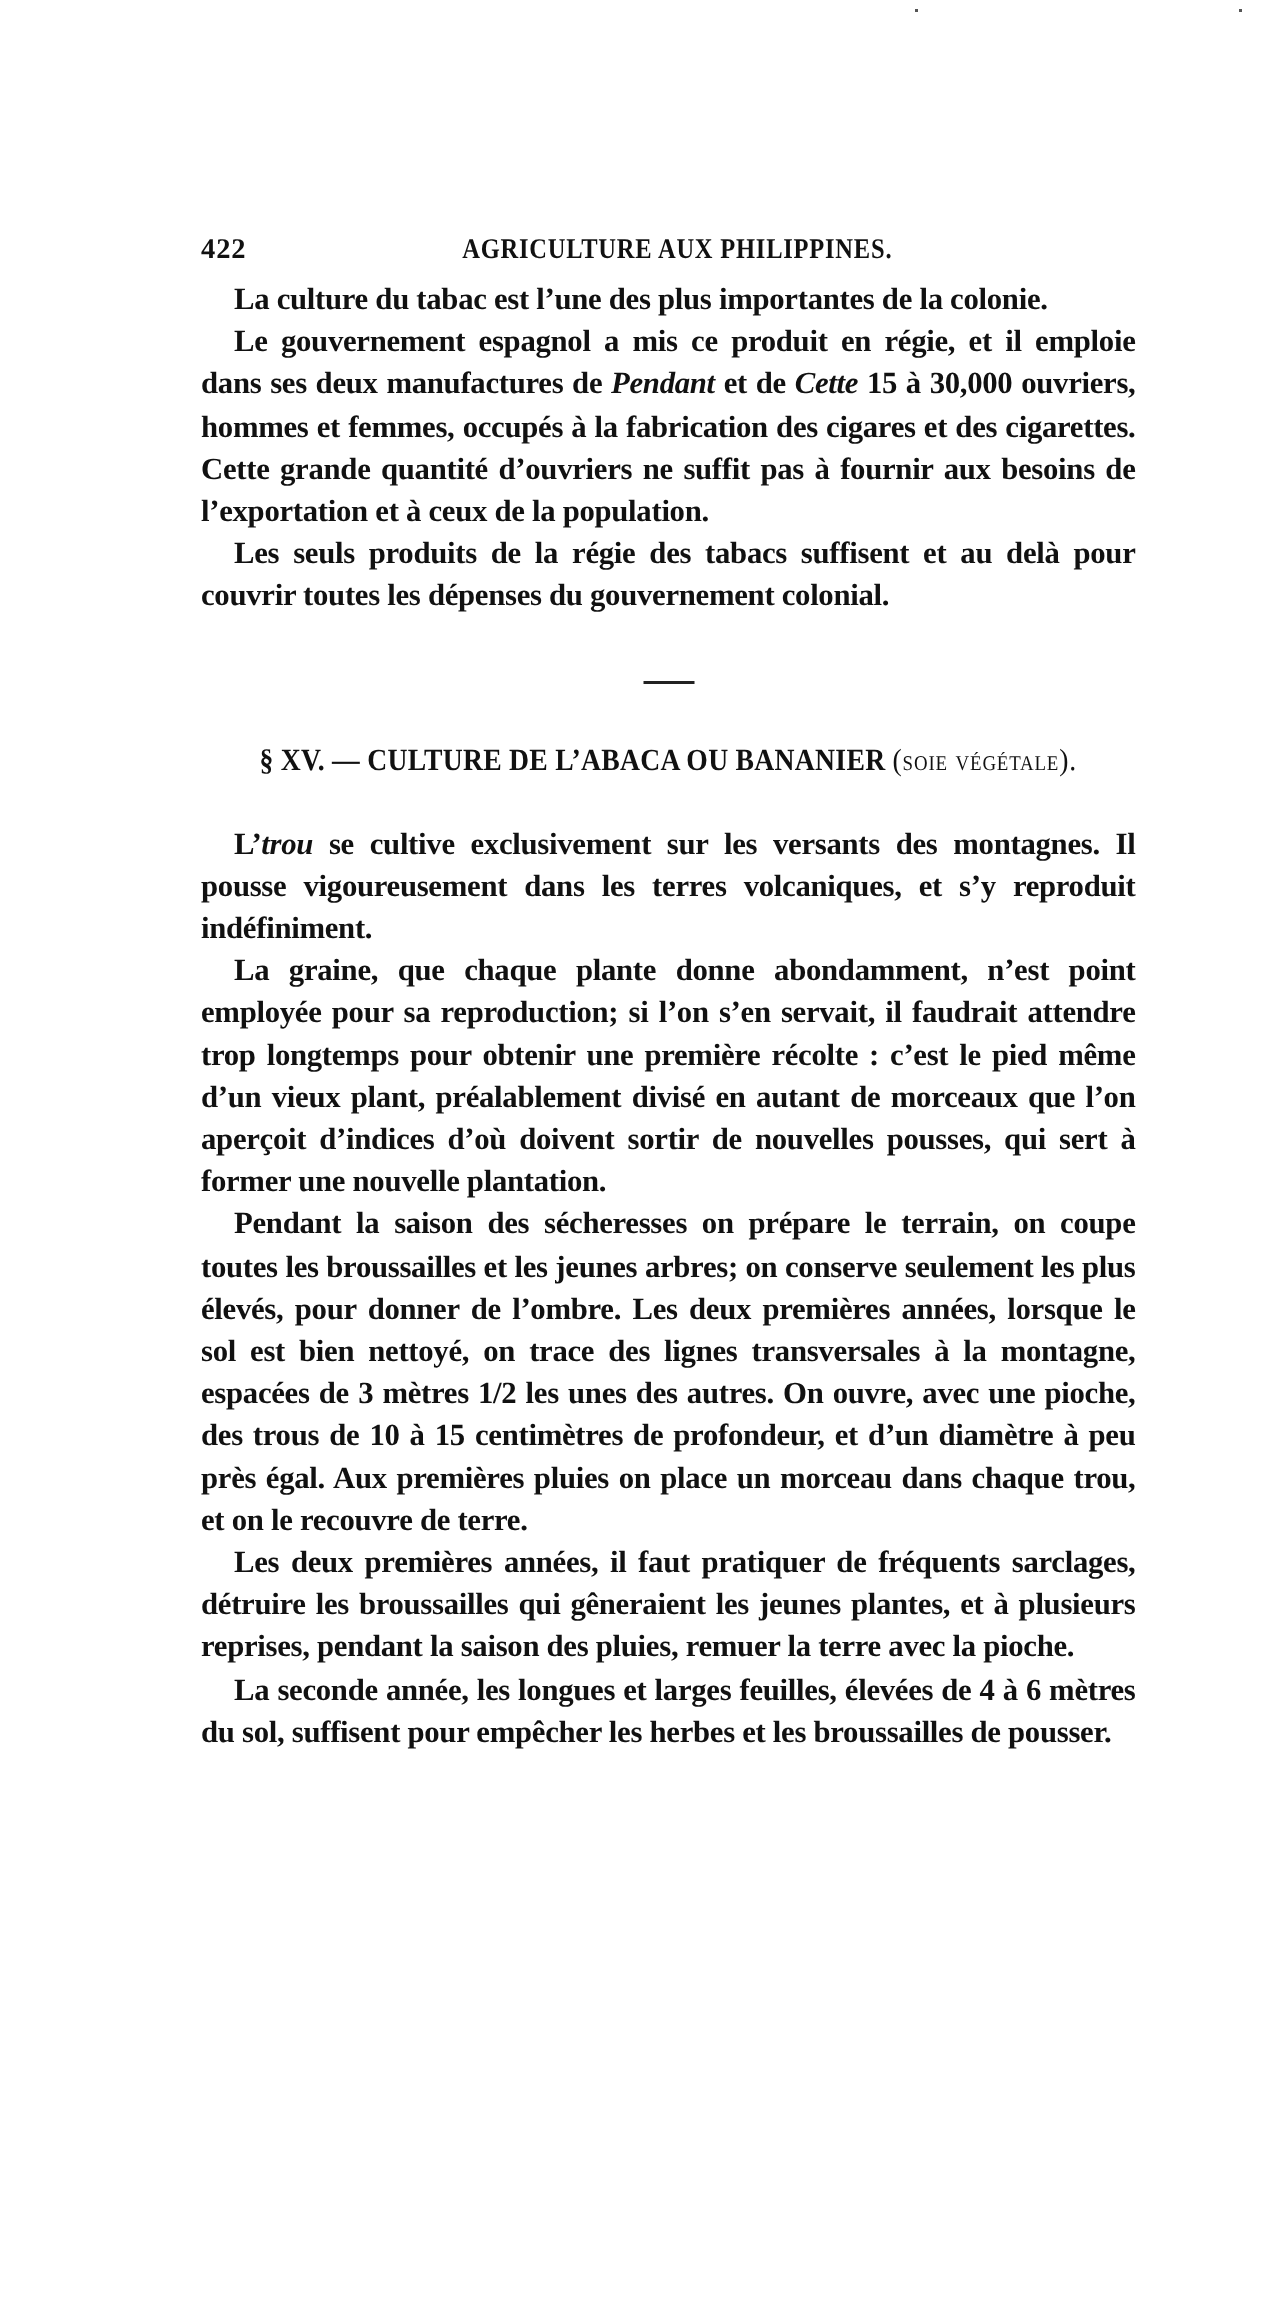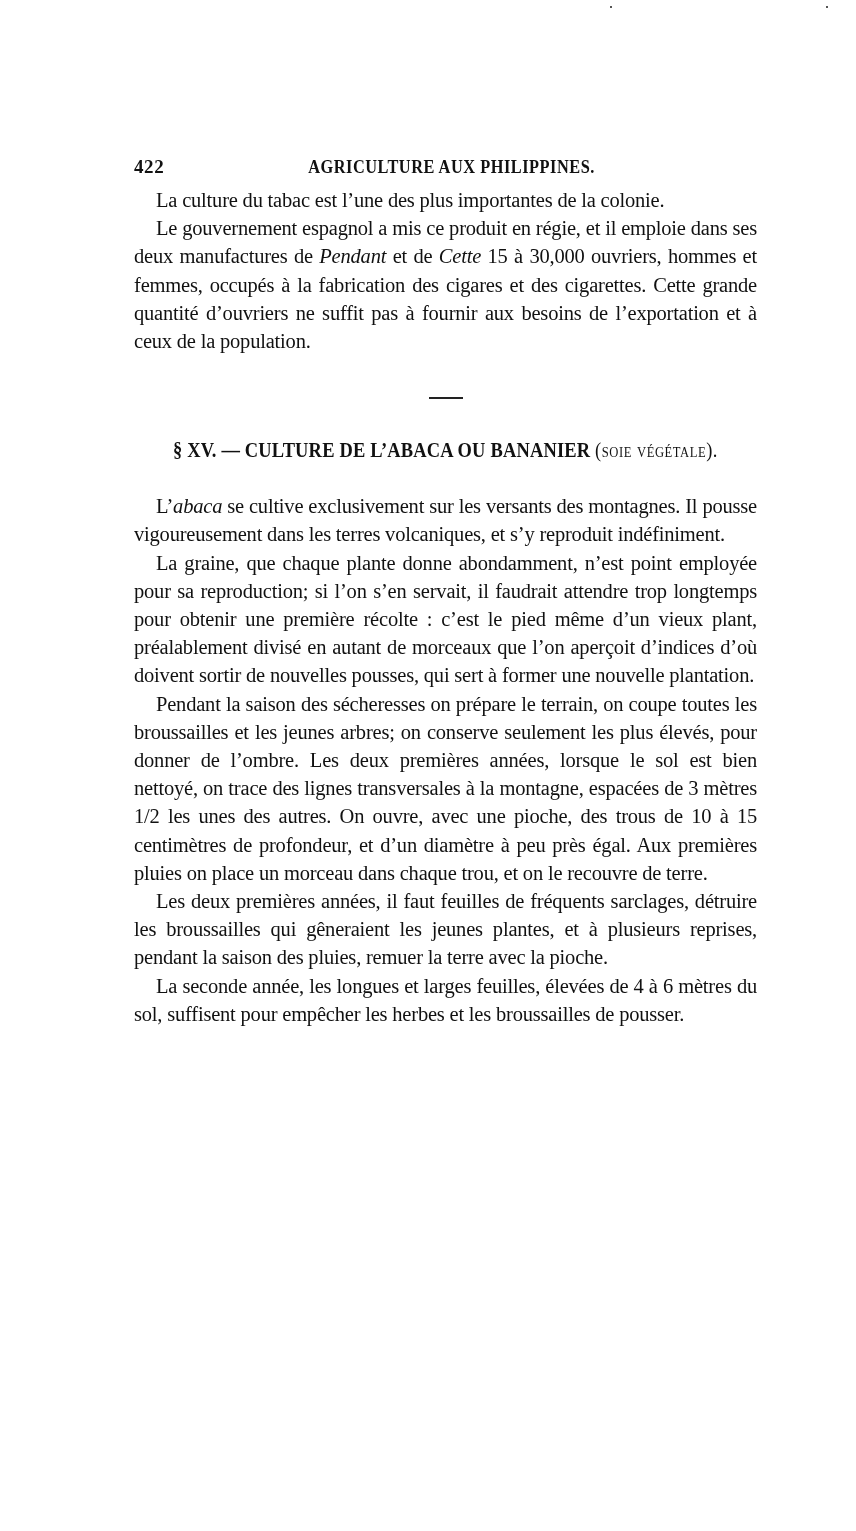--- a/index.html
+++ b/index.html
@@ -44,21 +44,21 @@
       font-weight: bold;
       transform: scaleX(0.86);
       transform-origin: center;
     }
     p {
       margin: 0;
       font-size: 20.5px;
       line-height: 28.2px;
       text-align: justify;
       text-indent: 22px;
-      font-weight: normal;
+      font-weight: bold;
       letter-spacing: -0.2px;
     }
     .para-block {
       margin: 0;
     }
     .separator {
       width: 34px;
       height: 2px;
       background: #222;
       margin: 42px auto 0 auto;
@@ -102,27 +102,28 @@
 <div class="page">
 
   <div class="running-head">
     <span class="page-number">422</span>
     <span class="running-title">AGRICULTURE AUX PHILIPPINES.</span>
   </div>
 
   <div class="para-block">
     <p>La culture du tabac est l’une des plus importantes de la colonie.</p>
     <p><span>Le gouvernement espagnol a mis ce produit en régie, et il emploie dans ses deux manufactures de </span><em>Pendant</em><span> et de </span><em>Cette</em><span> 15 à 30,000 ouvriers, hommes et femmes, occupés à la fabrication des cigares et des cigarettes. Cette grande quantité d’ouvriers ne suffit pas à fournir aux besoins de l’exportation et à ceux de la population.</span></p>
+    <p>Les seuls produits de la régie des tabacs suffisent et au delà pour couvrir toutes les dépenses du gouvernement colonial.</p>
   </div>
 
   <div class="separator"></div>
 
   <div class="section-heading"><span>§ XV. — CULTURE DE L’ABACA OU BANANIER </span><span class="small-caps">(soie végétale).</span></div>
 
   <div class="section-body">
-    <p><span>L’</span><em>abaca</em><span> se cultive exclusivement sur les versants des montagnes. Il pousse vigoureusement dans les terres volcaniques, et s’y reproduit indéfiniment.</span></p>
+    <p><span>L’</span><em>trou</em><span> se cultive exclusivement sur les versants des montagnes. Il pousse vigoureusement dans les terres volcaniques, et s’y reproduit indéfiniment.</span></p>
     <p>La graine, que chaque plante donne abondamment, n’est point employée pour sa reproduction; si l’on s’en servait, il faudrait attendre trop longtemps pour obtenir une première récolte : c’est le pied même d’un vieux plant, préalablement divisé en autant de morceaux que l’on aperçoit d’indices d’où doivent sortir de nouvelles pousses, qui sert à former une nouvelle plantation.</p>
     <p>Pendant la saison des sécheresses on prépare le terrain, on coupe toutes les broussailles et les jeunes arbres; on conserve seulement les plus élevés, pour donner de l’ombre. Les deux premières années, lorsque le sol est bien nettoyé, on trace des lignes transversales à la montagne, espacées de 3 mètres 1/2 les unes des autres. On ouvre, avec une pioche, des trous de 10 à 15 centimètres de profondeur, et d’un diamètre à peu près égal. Aux premières pluies on place un morceau dans chaque trou, et on le recouvre de terre.</p>
-    <p>Les deux premières années, il faut feuilles de fréquents sarclages, détruire les broussailles qui gêneraient les jeunes plantes, et à plusieurs reprises, pendant la saison des pluies, remuer la terre avec la pioche.</p>
+    <p>Les deux premières années, il faut pratiquer de fréquents sarclages, détruire les broussailles qui gêneraient les jeunes plantes, et à plusieurs reprises, pendant la saison des pluies, remuer la terre avec la pioche.</p>
     <p>La seconde année, les longues et larges feuilles, élevées de 4 à 6 mètres du sol, suffisent pour empêcher les herbes et les broussailles de pousser.</p>
   </div>
 
 </div>
 
 </body></html>

